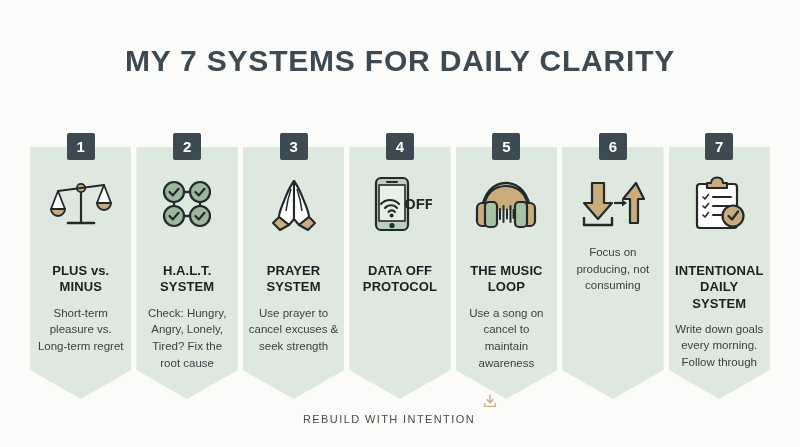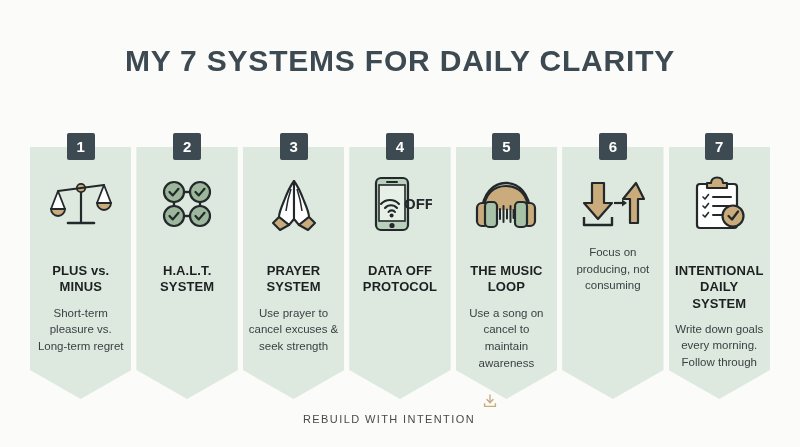--- a/index.html
+++ b/index.html
@@ -168,20 +168,21 @@
           <path d="M10.5 15 L13.8 18.4 L19.5 11.8" fill="none" stroke="#23282b" stroke-width="2.2" stroke-linecap="round" stroke-linejoin="round"></path>
           <circle cx="41" cy="15" r="10" fill="#9cb79c" stroke="#23282b" stroke-width="2.2"></circle>
           <path d="M36.5 15 L39.8 18.4 L45.5 11.8" fill="none" stroke="#23282b" stroke-width="2.2" stroke-linecap="round" stroke-linejoin="round"></path>
           <circle cx="15" cy="39" r="10" fill="#9cb79c" stroke="#23282b" stroke-width="2.2"></circle>
           <path d="M10.5 39 L13.8 42.4 L19.5 35.8" fill="none" stroke="#23282b" stroke-width="2.2" stroke-linecap="round" stroke-linejoin="round"></path>
           <circle cx="41" cy="39" r="10" fill="#9cb79c" stroke="#23282b" stroke-width="2.2"></circle>
           <path d="M36.5 39 L39.8 42.4 L45.5 35.8" fill="none" stroke="#23282b" stroke-width="2.2" stroke-linecap="round" stroke-linejoin="round"></path>
         </svg>
       </div>
       <div class="heading">H.A.L.T. SYSTEM</div>
+      <div class="body-text">Check: Hungry, Angry, Lonely, Tired? Fix the root cause</div>
     </div>
 
     <div class="card">
       <div class="banner"></div>
       <div class="badge">3</div>
       <div class="icon-wrap">
         <svg width="54" height="58" viewBox="0 0 54 58">
           <path d="M27 6 C24 10 20 18 17 26 C14 33 12 38 12 42 L22 50 L27 44 Z" fill="#ffffff" stroke="#23282b" stroke-width="2.1" stroke-linejoin="round"></path>
           <path d="M27 6 C30 10 34 18 37 26 C40 33 42 38 42 42 L32 50 L27 44 Z" fill="#ffffff" stroke="#23282b" stroke-width="2.1" stroke-linejoin="round"></path>
           <path d="M24 14 C22 20 20 28 19 36" fill="none" stroke="#23282b" stroke-width="1.5"></path>

